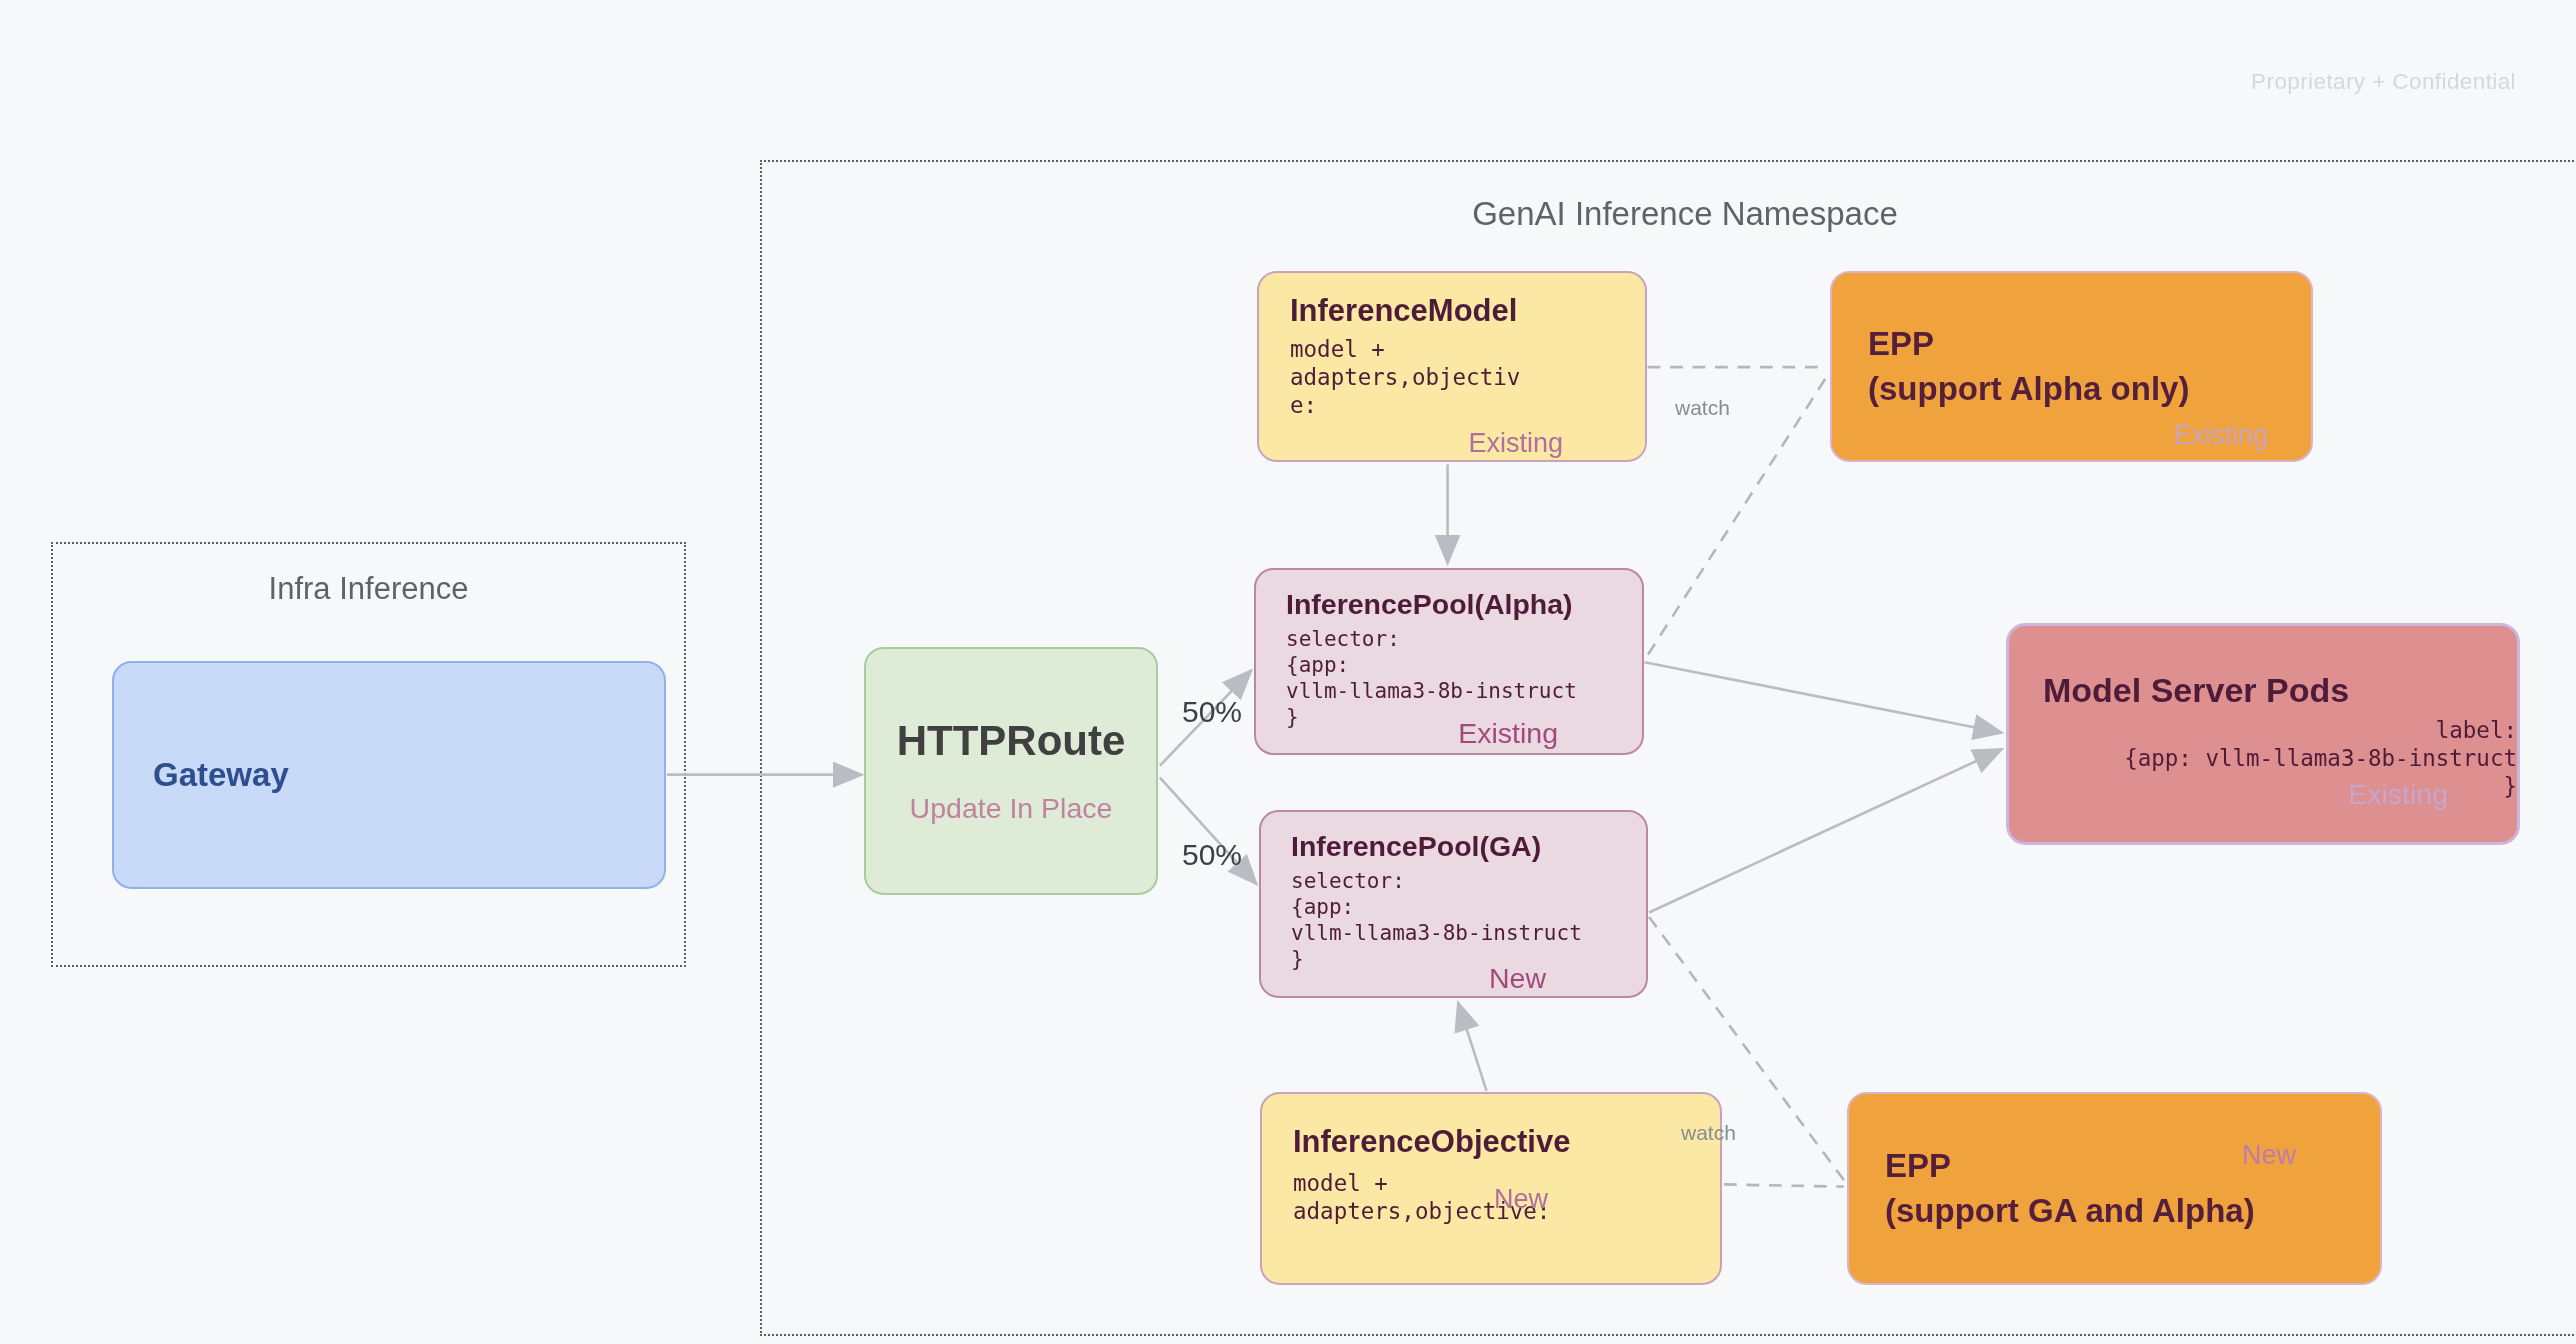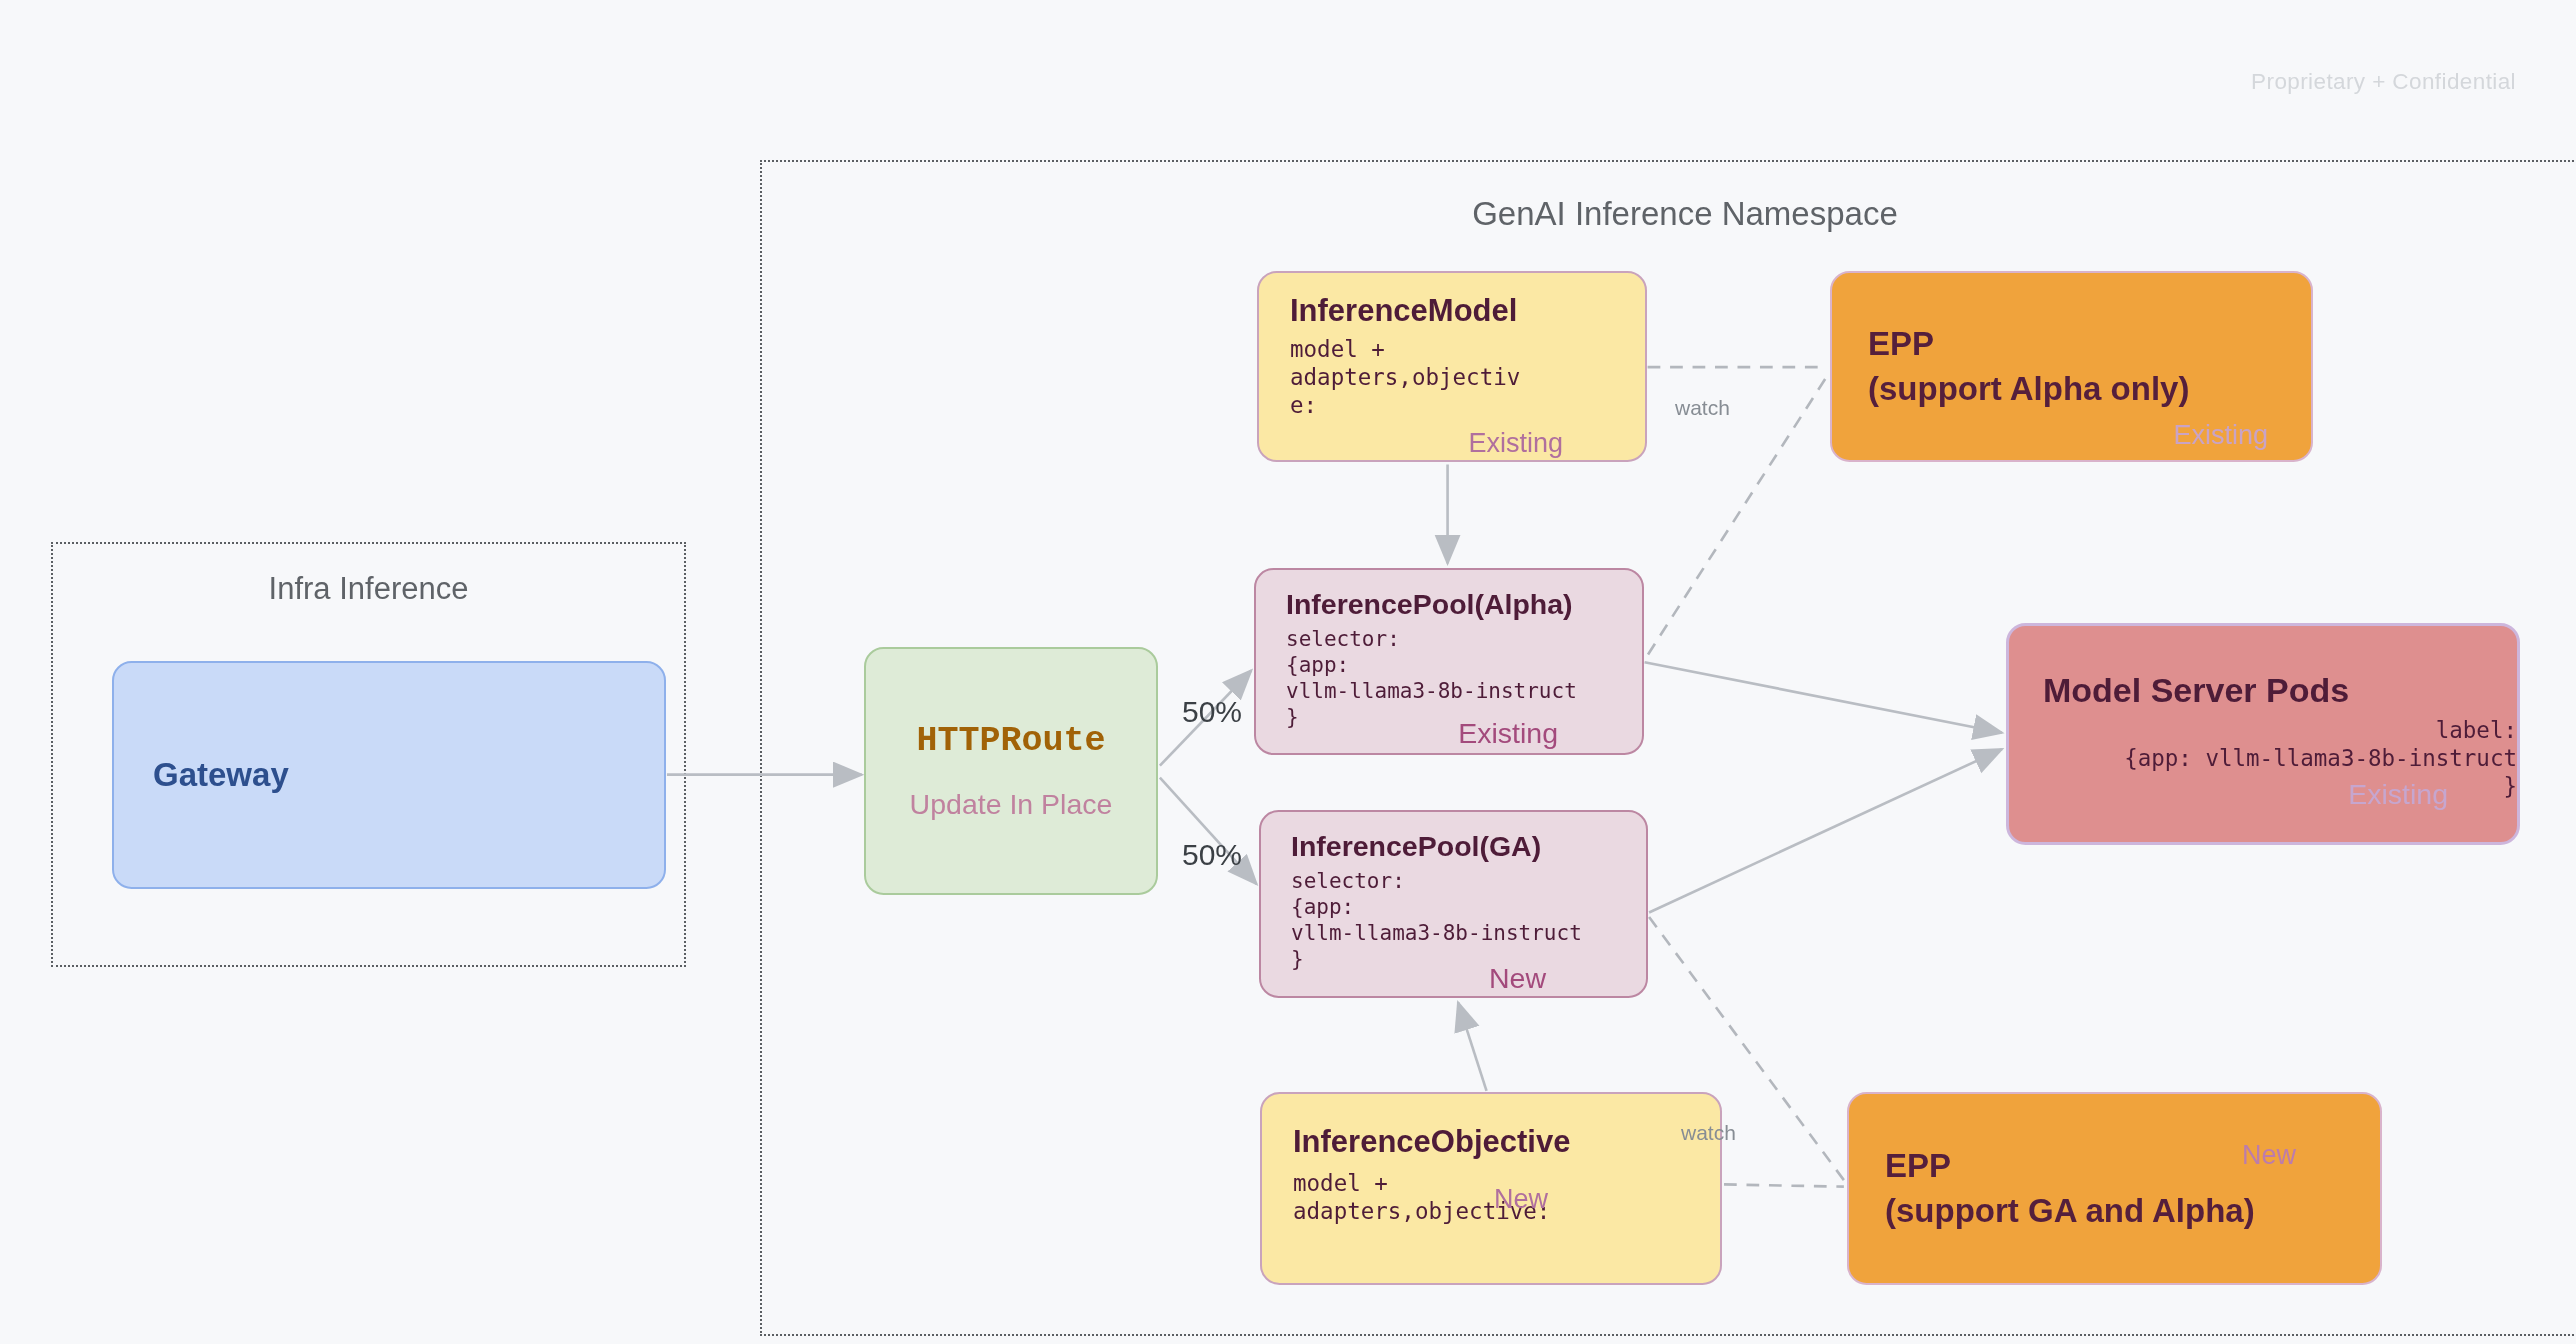--- a/index.html
+++ b/index.html
@@ -39,21 +39,21 @@
     display:flex;align-items:center;
   }
   .gateway .title{color:#2d4f8e;font-size:33px;padding-left:39px;}
 
   
   .httproute{
     left:864px;top:647px;width:294px;height:248px;
     background:#deebd7;border:2.2px solid #aacb9c;
     display:flex;flex-direction:column;align-items:center;justify-content:center;gap:27px;
   }
-  .httproute .title{color:#a16207;font-size:35px;font-family:Liberation Mono, monospace;}
+  .httproute .title{color:#404040;font-size:42px;}
   .httproute .subtitle{color:#c0829f;font-size:28.5px;}
 
   
   .yellow{background:#fbe8a4;border:2.2px solid #c9a3bc;}
   .inference-model{left:1257px;top:271px;width:390px;height:191px;padding:19.5px 0 0 31px;}
   .inference-model .title{font-size:31px;}
   .inference-model .code{font-size:22.5px;margin-top:6px;}
   .inference-model .tag{right:82px;bottom:1.5px;color:#b06f9e;}
   .inference-objective{left:1260px;top:1092px;width:462px;height:193px;padding:30px 0 0 31px;}
   .inference-objective .title{font-size:31px;}

